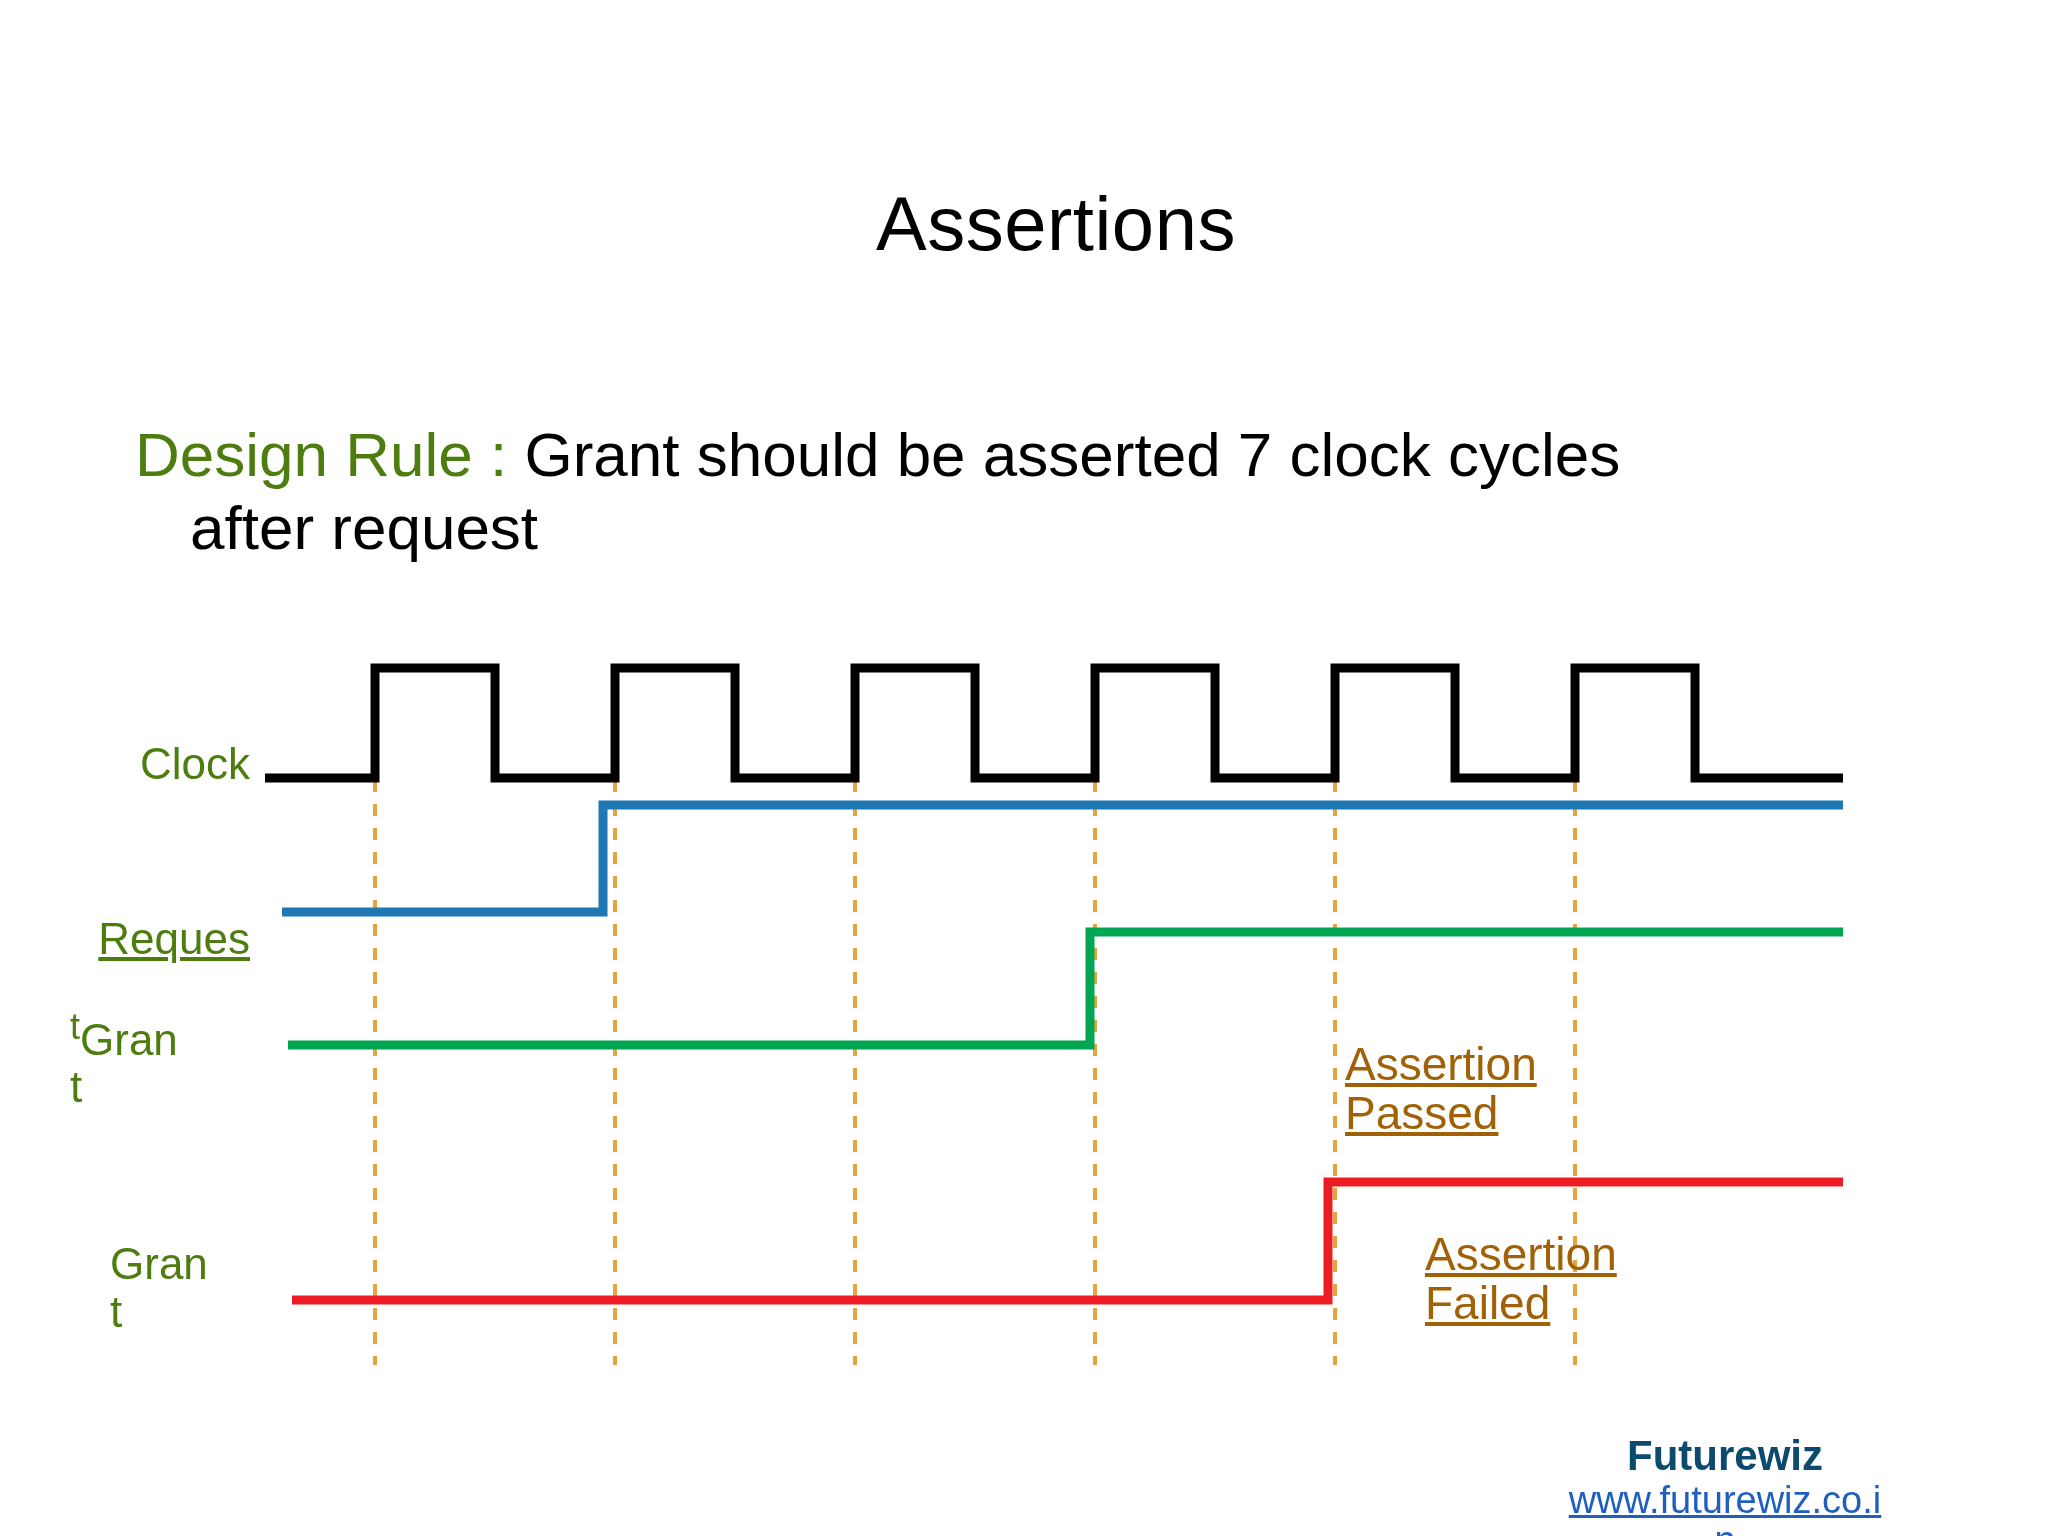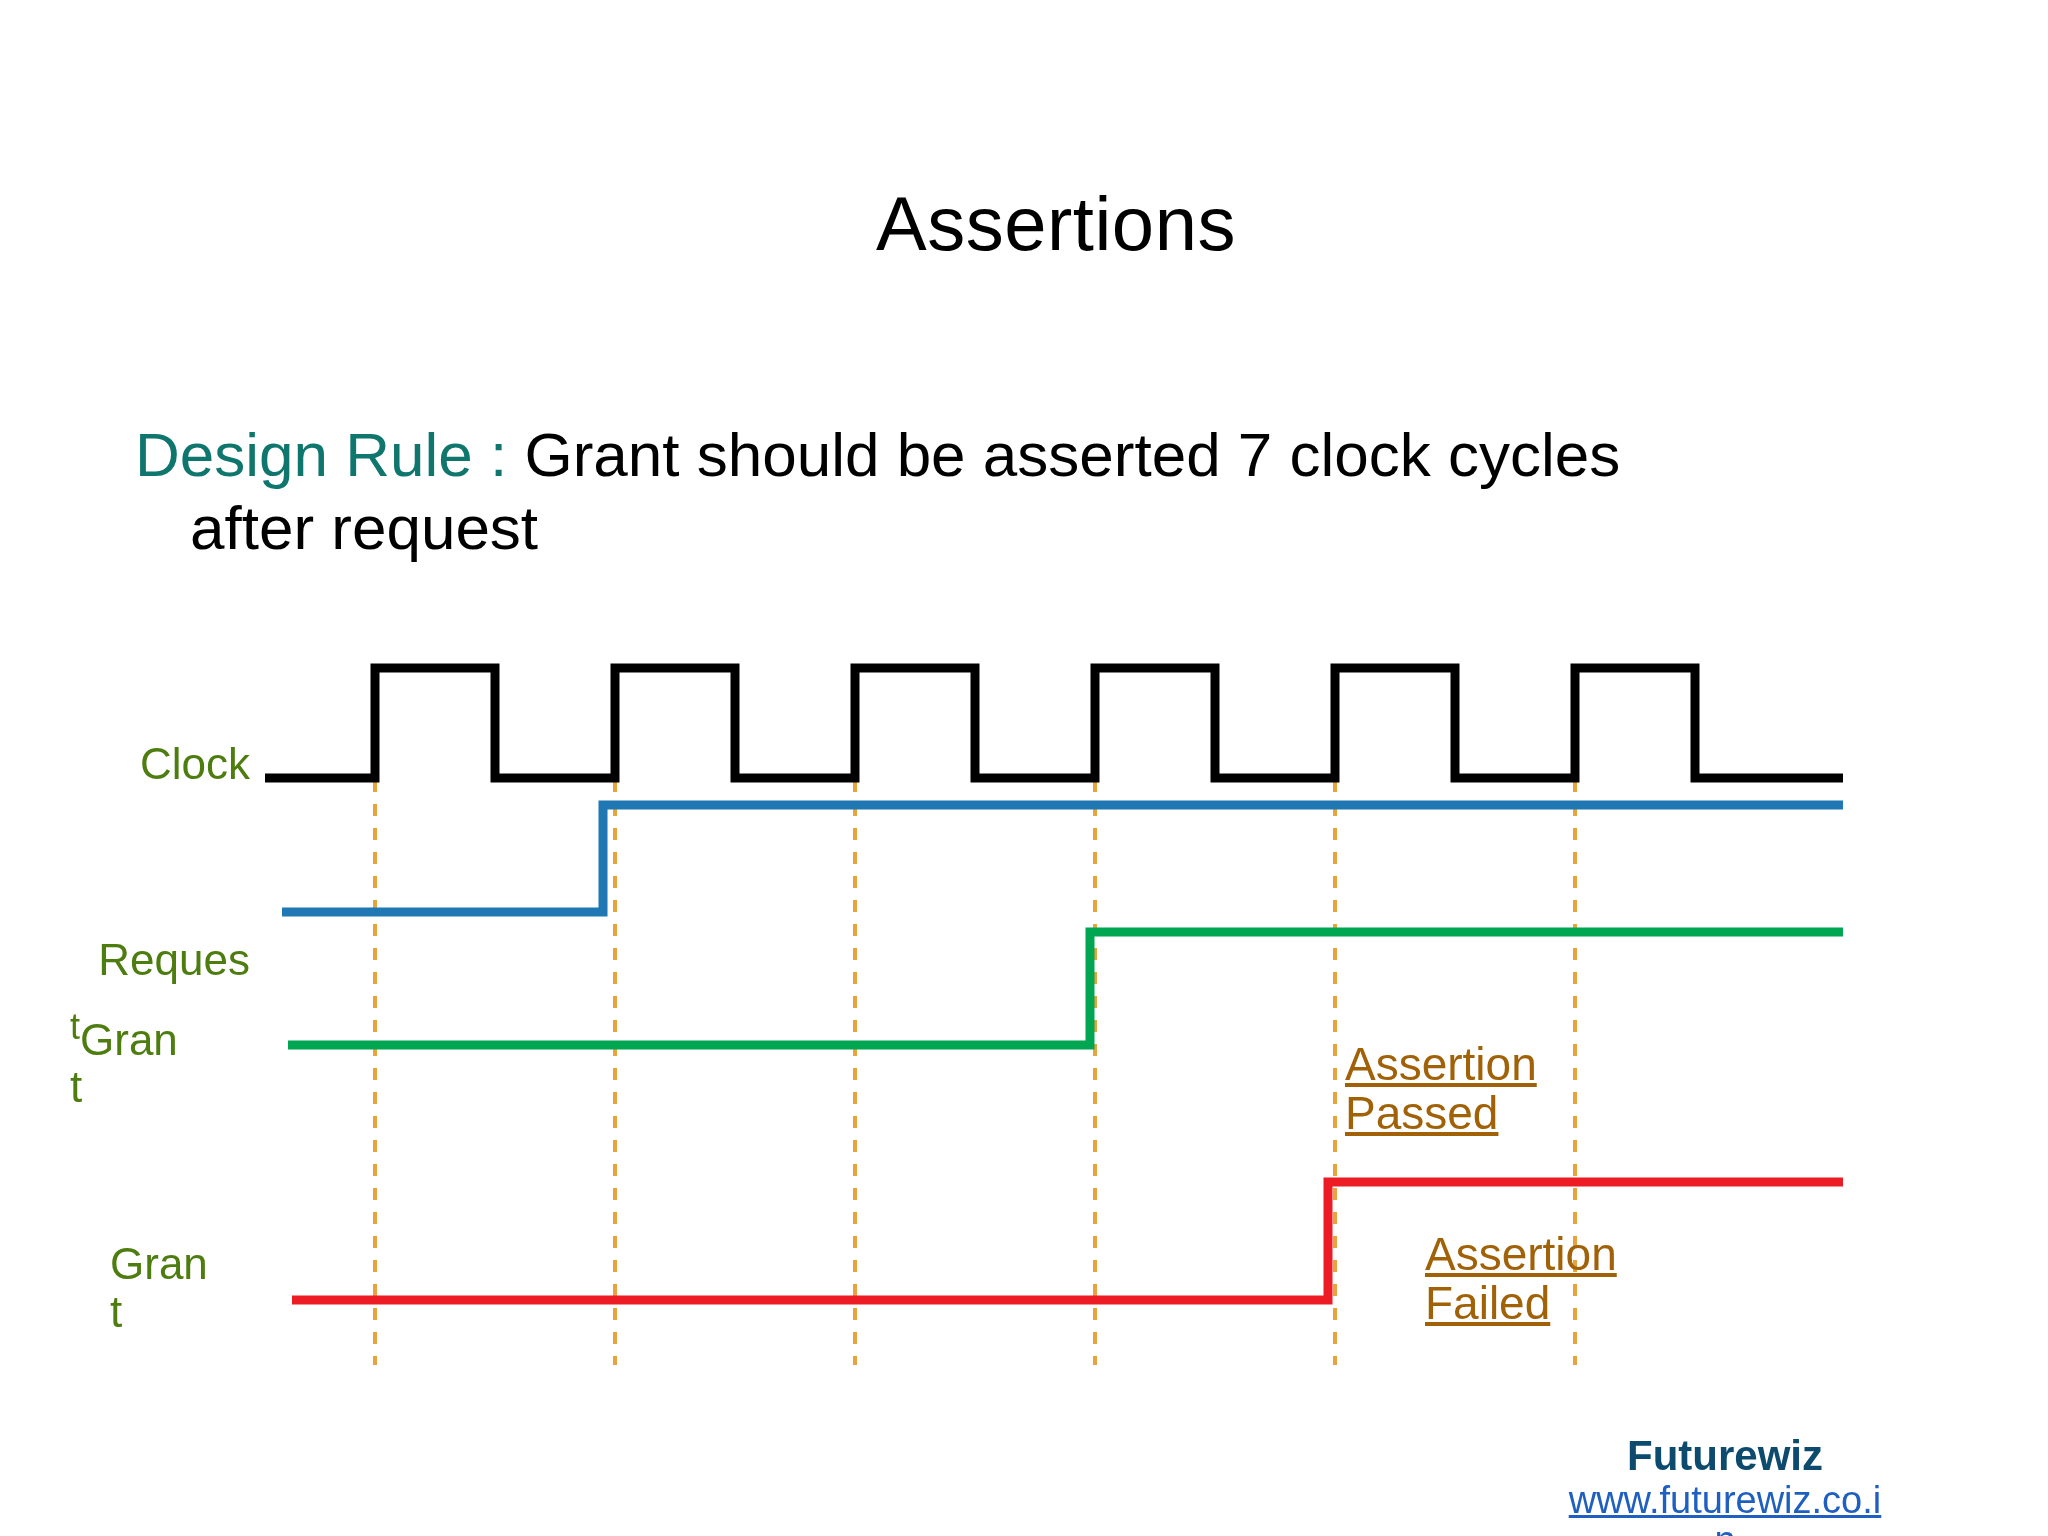--- a/index.html
+++ b/index.html
@@ -10,32 +10,32 @@
 
   #slide-title{
     position:absolute;left:16px;top:182px;width:2048px;text-align:center;
     font-size:76px;font-weight:400;color:#000;letter-spacing:0.5px;line-height:1.1;margin-left:16px;
   }
 
   #design-rule-block{
     position:absolute;left:135px;top:418px;width:1770px;
     font-size:62px;line-height:1.18;color:#000;font-weight:400;
   }
-  #design-rule-block .rule-label{color:#0f766e;}
+  #design-rule-block .rule-label{color:#4d7c0f;}
   #design-rule-block .rule-line2{display:block;padding-left:55px;}
 
   #waveform-figure{position:absolute;left:0;top:620px;width:2048px;height:780px;}
   #waveform-svg{display:block;}
 
   .wf-label{
     position:absolute;font-size:44px;line-height:1.08;color:#4d7c0f;
     text-align:right;font-weight:400;white-space:normal;
   }
   #label-clock{left:60px;top:740px;width:190px;}
-  #label-request{left:20px;top:936px;width:230px;}
+  #label-request{left:20px;top:915px;width:230px;text-decoration:underline;}
   #label-grant-pass{left:40px;top:1008px;width:210px;text-align:left;padding-left:30px;}
   #label-grant-fail{left:40px;top:1240px;width:210px;text-align:left;padding-left:70px;}
 
   .annot{
     position:absolute;font-size:46px;line-height:1.06;color:#a16207;white-space:pre-line;text-decoration:underline;
   }
   #annot-passed{left:1345px;top:1040px;}
   #annot-failed{left:1425px;top:1230px;}
 
   #footer-brand{

